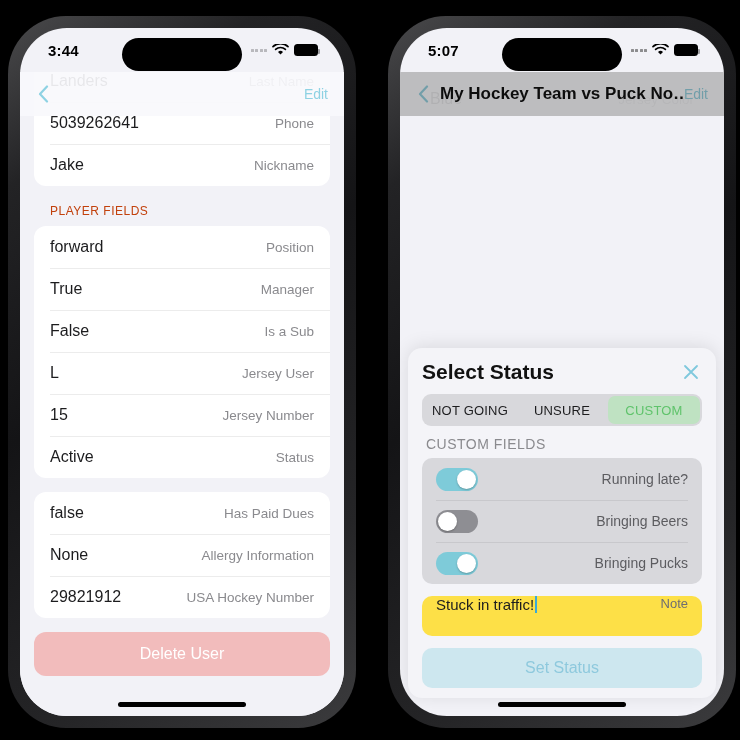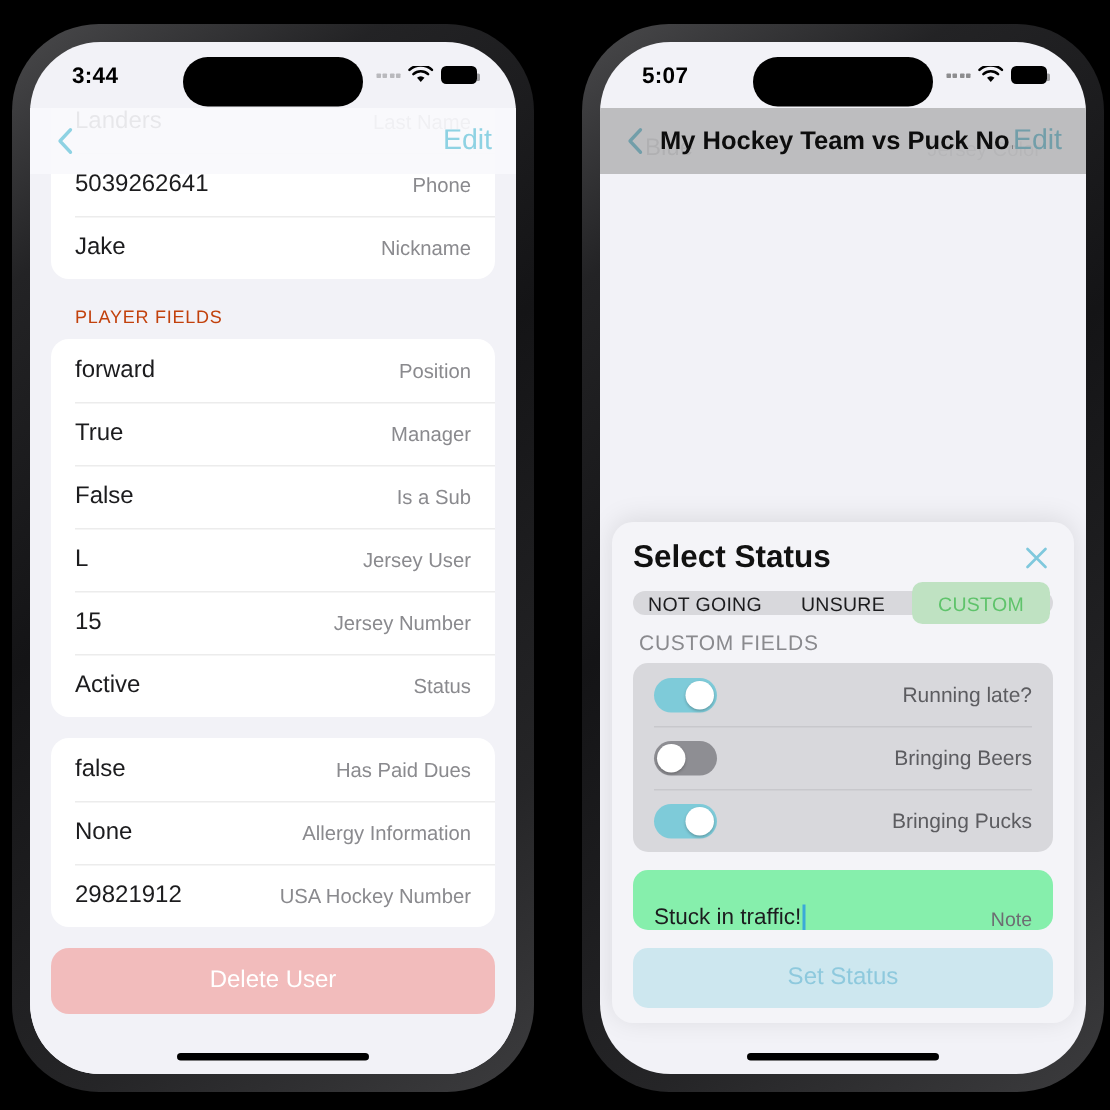--- a/index.html
+++ b/index.html
@@ -99,21 +99,21 @@
     flex: 0 0 auto;
   }
   .nav-back svg { display:block; }
   .nav-title {
     flex: 1 1 auto;
     font-size: 17px; font-weight: bold; color: #111;
     white-space: nowrap; overflow: hidden;
     padding-left: 6px;
   }
   .nav-edit {
-    font-size: 19px; color: #8ed2e3;
+    font-size: 14px; color: #8ed2e3;
     flex: 0 0 auto;
   }
 
   
   .content {
     position: absolute;
     left: 0; right: 0; top: 44px; bottom: 0;
     background: #f2f2f7;
     overflow: hidden;
   }
@@ -198,21 +198,21 @@
   .modal-close {
     margin-left: auto;
     width: 22px; height: 22px;
     display: flex; align-items: center; justify-content: center;
   }
 
   .segmented {
     margin: 0 14px;
     background: #d8d8dc;
     border-radius: 9px;
-    height: 16px;
+    height: 32px;
     display: flex; align-items: center;
     padding: 2px;
     box-sizing: border-box;
   }
   .seg {
     flex: 1 1 0;
     height: 28px;
     display: flex; align-items: center; justify-content: center;
     font-size: 13px; color: #1c1c1e;
     border-radius: 7px;
@@ -257,24 +257,24 @@
     box-shadow: 0 1px 2px rgba(0,0,0,.25);
   }
   .switch.on .knob { left: 21px; }
   .toggle-label {
     margin-left: auto;
     font-size: 14px; color: #5c5c60;
   }
 
   .note-card {
     margin: 12px 14px 0 14px;
-    background: #86efac;
+    background: #fde047;
     border-radius: 10px;
     height: 40px;
-    display: flex; align-items: flex-end;
+    display: flex; align-items: flex-start;
     padding: 0 14px;
     box-sizing: border-box;
   }
   .note-value {
     font-size: 15px; color: #1c1c1e;
     display: flex; align-items: center;
   }
   .caret {
     display: inline-block;
     width: 2px; height: 17px;

